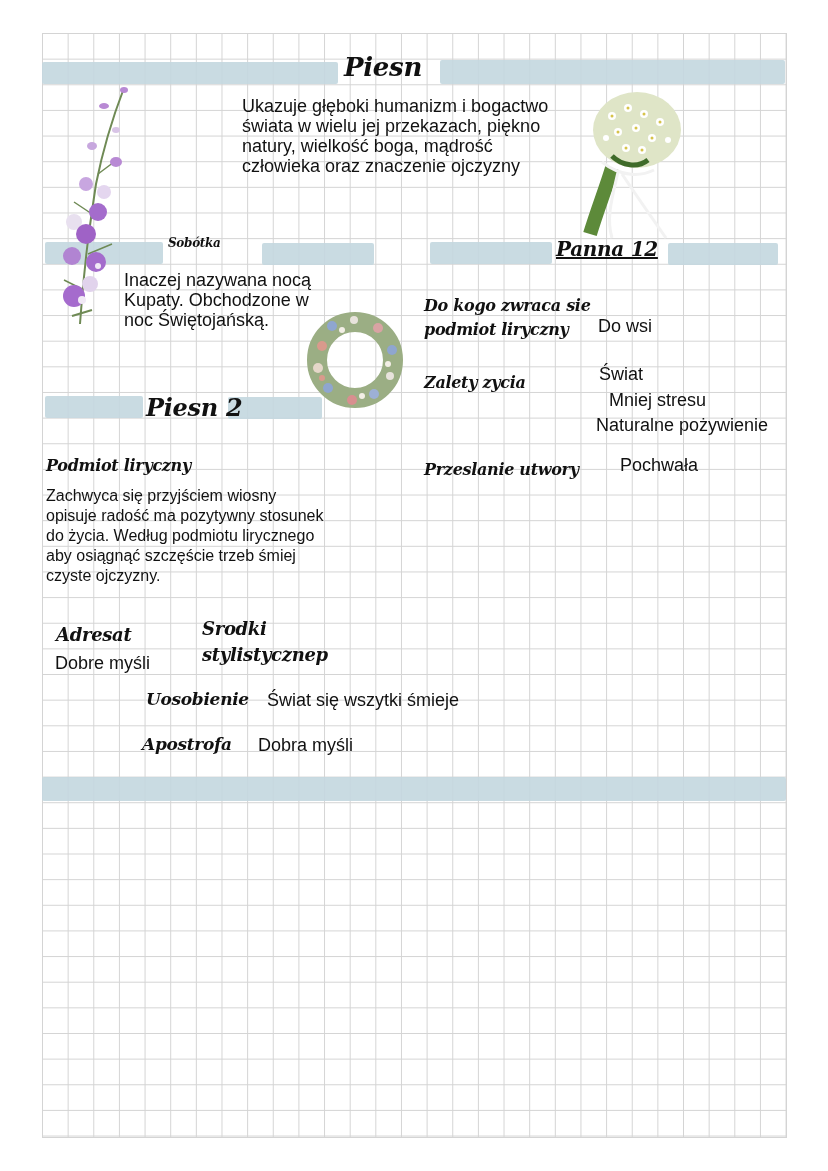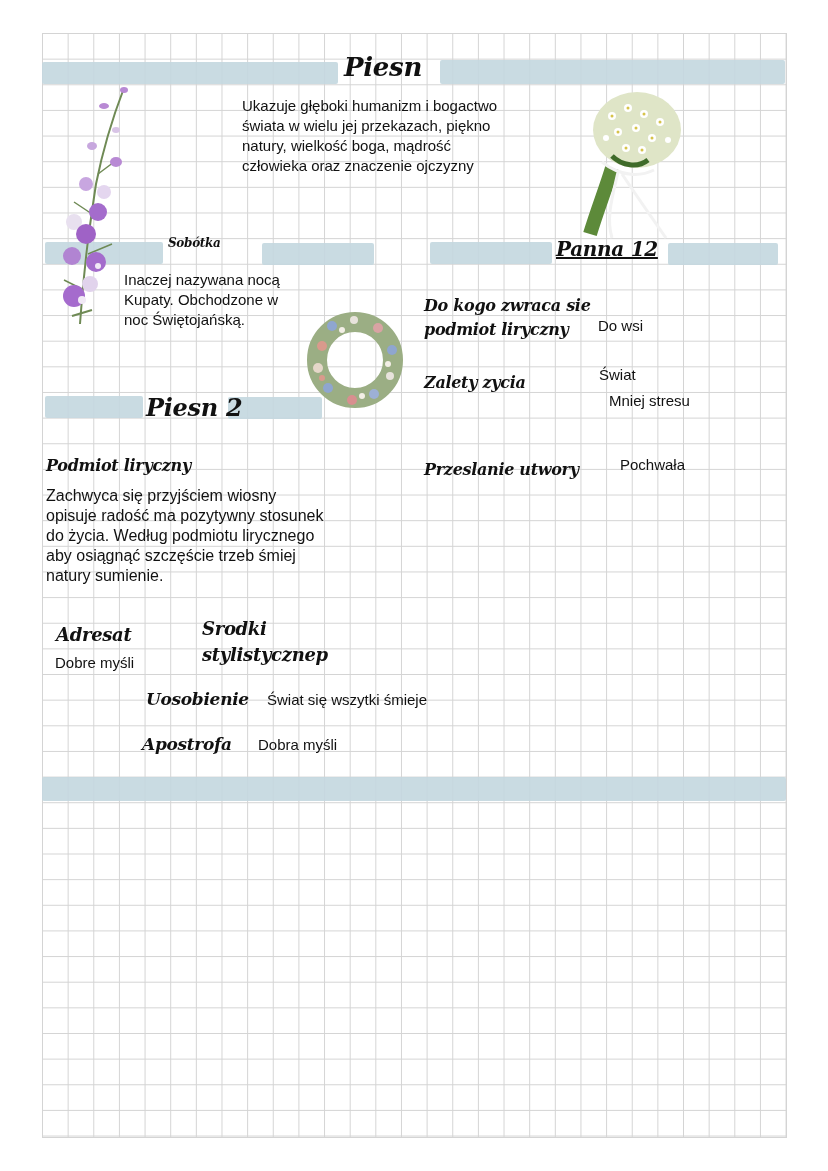--- a/index.html
+++ b/index.html
@@ -8,21 +8,21 @@
   .page { position: absolute; left: 0; top: 0; width: 828px; height: 1171px; background: #fff; }
   .grid { position: absolute; left: 42px; top: 33px; width: 744px; height: 1104px;
           background-image:
             linear-gradient(to right, #d4d4d4 1px, transparent 1px),
             linear-gradient(to bottom, #d4d4d4 1px, transparent 1px);
           background-size: 25.65px 25.65px;
           border-right: 1px solid #d4d4d4; border-bottom: 1px solid #d4d4d4; }
   .band { position: absolute; background: #c5d8e0; opacity: 0.92; border-radius: 2px; filter: blur(0.6px); }
   .script { position: absolute; font-family: "DejaVu Serif", serif; font-style: italic; font-weight: bold;
             color: #111; white-space: nowrap; letter-spacing: -0.3px; }
-  .txt { position: absolute; font-family: "Liberation Sans", sans-serif; font-size: 15px; line-height: 20px; color: #111; }
+  .txt { position: absolute; font-family: "Liberation Sans", sans-serif; font-size: 18px; line-height: 20px; color: #111; }
   .deco { position: absolute; }
 </style>
 </head>
 <body>
 
 <div class="page">
   <div class="grid"></div>
 
   <div class="band" style="left:42px; top:62px; width:296px; height:22px;"></div>
   <div class="band" style="left:440px; top:60px; width:345px; height:24px;"></div>
@@ -130,34 +130,35 @@
   <div class="script" style="left:424px; top:294px; font-size:16px; line-height:24px;">
     <div>Do kogo zwraca sie</div>
     <div>podmiot liryczny</div>
   </div>
   <div class="txt" style="left:598px; top:316px;">Do wsi</div>
 
   <div class="script" style="left:424px; top:373px; font-size:16px;">Zalety zycia</div>
   <div class="txt" style="left:596px; top:362px; line-height:25.6px;">
     <div style="padding-left:3px;">Świat</div>
     <div style="padding-left:2px;margin-left:11px;">Mniej stresu</div>
+    <div>Naturalne pożywienie</div>
   </div>
 
   <div class="script" style="left:424px; top:460px; font-size:16px;">Przeslanie utwory</div>
   <div class="txt" style="left:620px; top:455px;">Pochwała</div>
 
   <div class="script" style="left:146px; top:393px; font-size:24px;">Piesn 2</div>
 
   <div class="script" style="left:46px; top:456px; font-size:16px;">Podmiot liryczny</div>
   <div class="txt" style="left:46px; top:486px; width:340px; font-size:16px; line-height:20px;">
     <div>Zachwyca się przyjściem wiosny</div>
     <div>opisuje radość ma pozytywny stosunek</div>
     <div>do życia. Według podmiotu lirycznego</div>
     <div>aby osiągnąć szczęście trzeb śmiej</div>
-    <div>natury sumienie.</div>
+    <div>czyste ojczyzny.</div>
   </div>
 
   <div class="script" style="left:56px; top:624px; font-size:18px;">Adresat</div>
   <div class="txt" style="left:55px; top:653px;">Dobre myśli</div>
 
   <div class="script" style="left:202px; top:616px; font-size:18px; line-height:26px;">
     <div>Srodki</div>
     <div>stylistycznep</div>
   </div>
 

